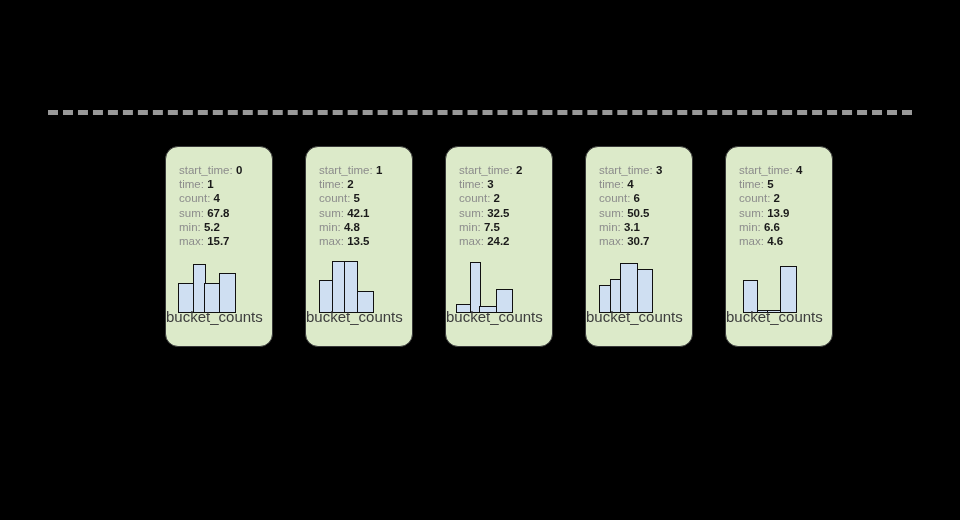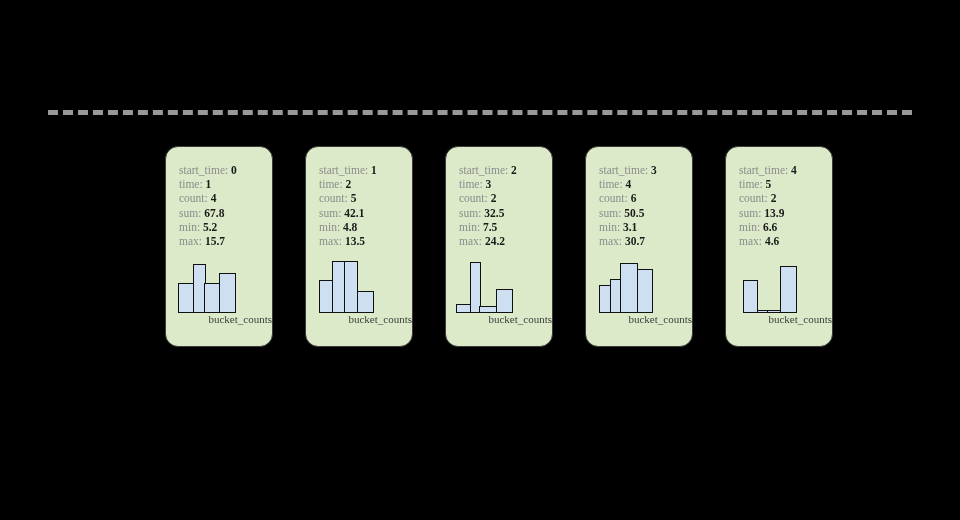--- a/index.html
+++ b/index.html
@@ -6,21 +6,21 @@
     margin: 0;
     padding: 0;
     background: #000000;
   }
   #canvas {
     position: relative;
     width: 936px;
     height: 520px;
     background: #000000;
     overflow: hidden;
-    font-family: Liberation Serif, serif;
+    font-family: Liberation Sans, sans-serif;
   }
 
   
   #divider {
     position: absolute;
     left: 48px;
     top: 110px;
     width: 864px;
     height: 0;
     border-top: 5px dashed #999999;
@@ -83,22 +83,22 @@
     border: 1.5px solid #111111;
     box-sizing: border-box;
     margin-right: -1.5px;
   }
 
   .chart-label {
     position: absolute;
     left: 0;
     right: 0;
     bottom: 21px;
-    text-align: right;
-    font-size: 11px;
+    text-align: left;
+    font-size: 15px;
     color: #3d3d3d;
   }
 </style>
 </head>
 <body>
 
 <div id="canvas">
 
   <div id="divider"></div>
 

